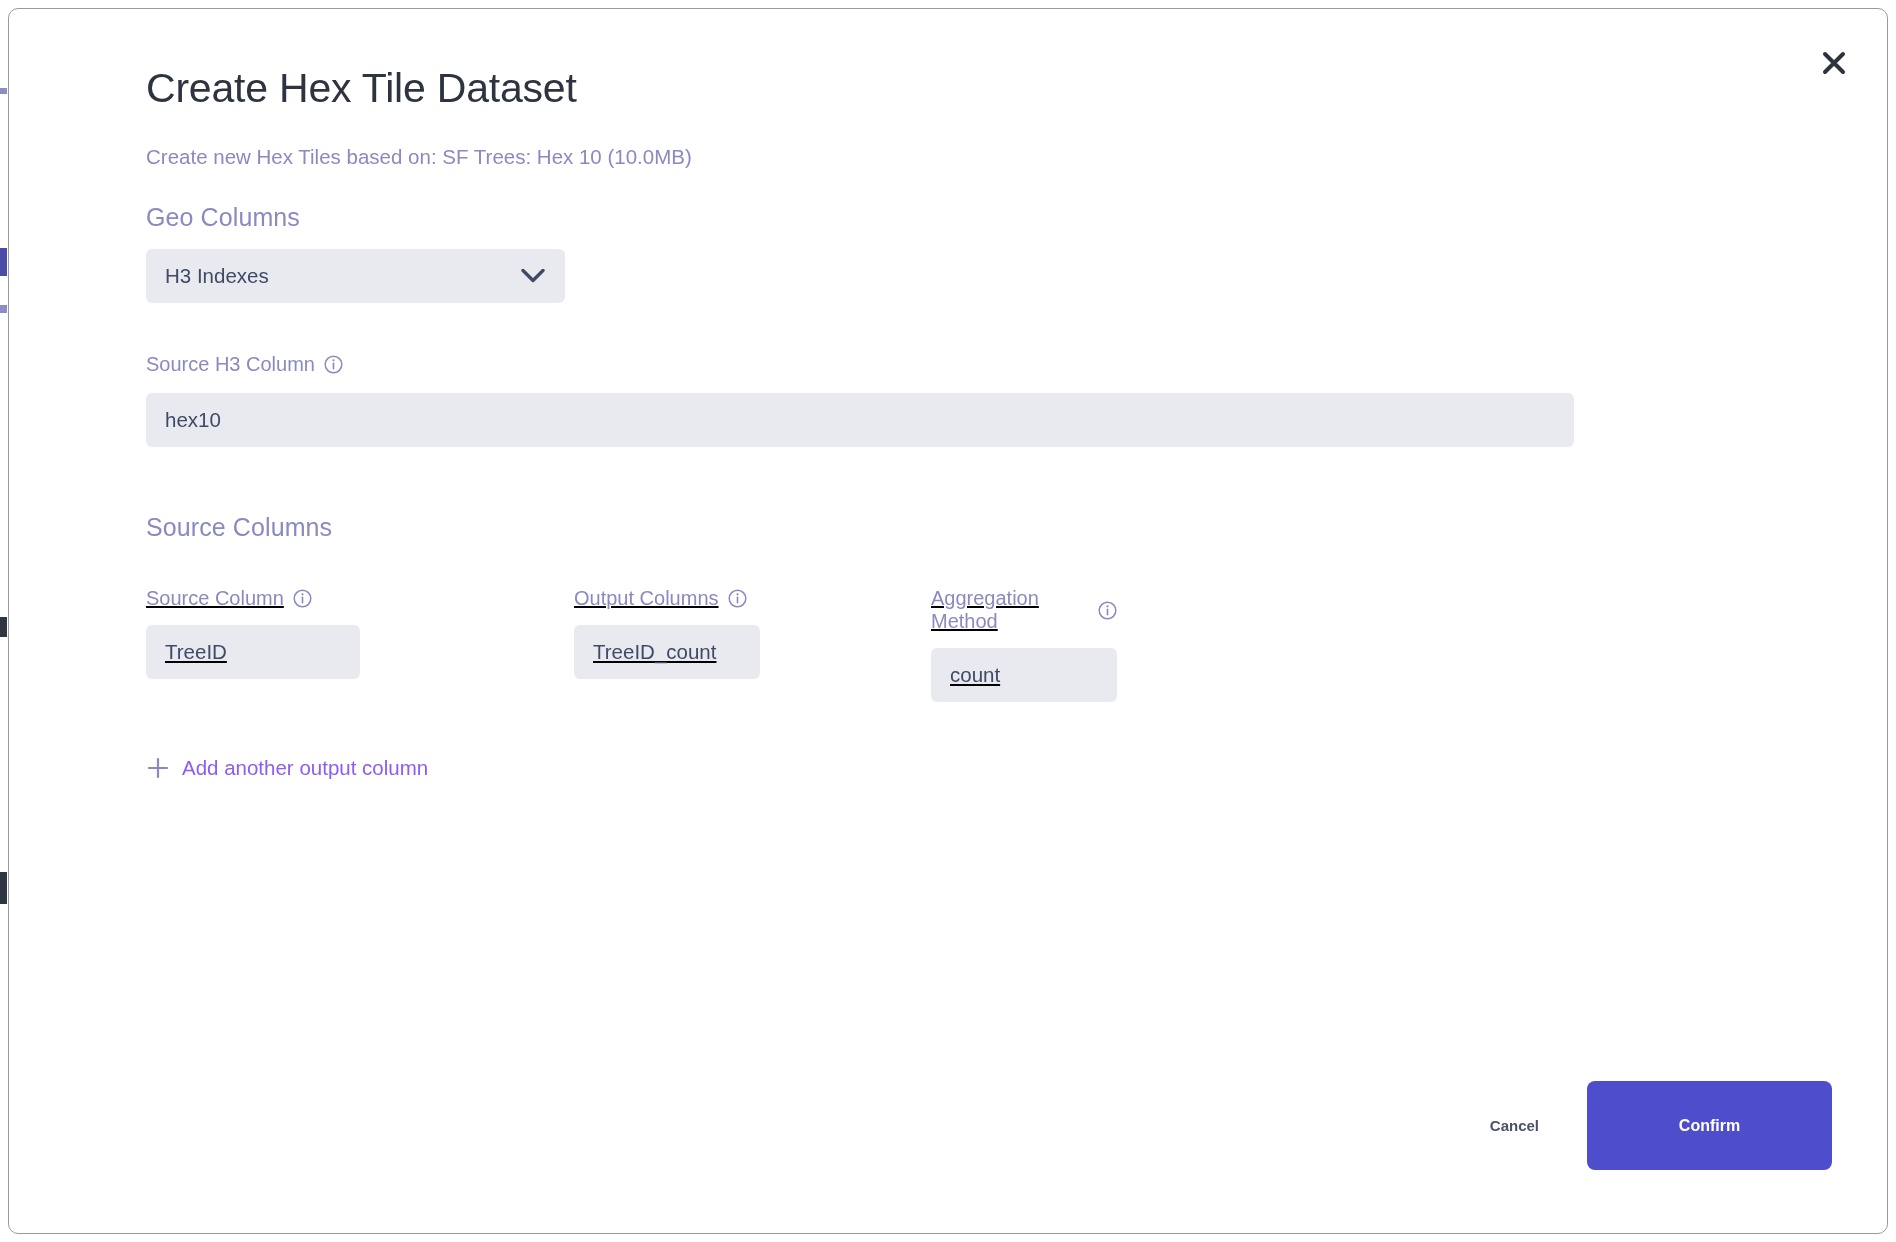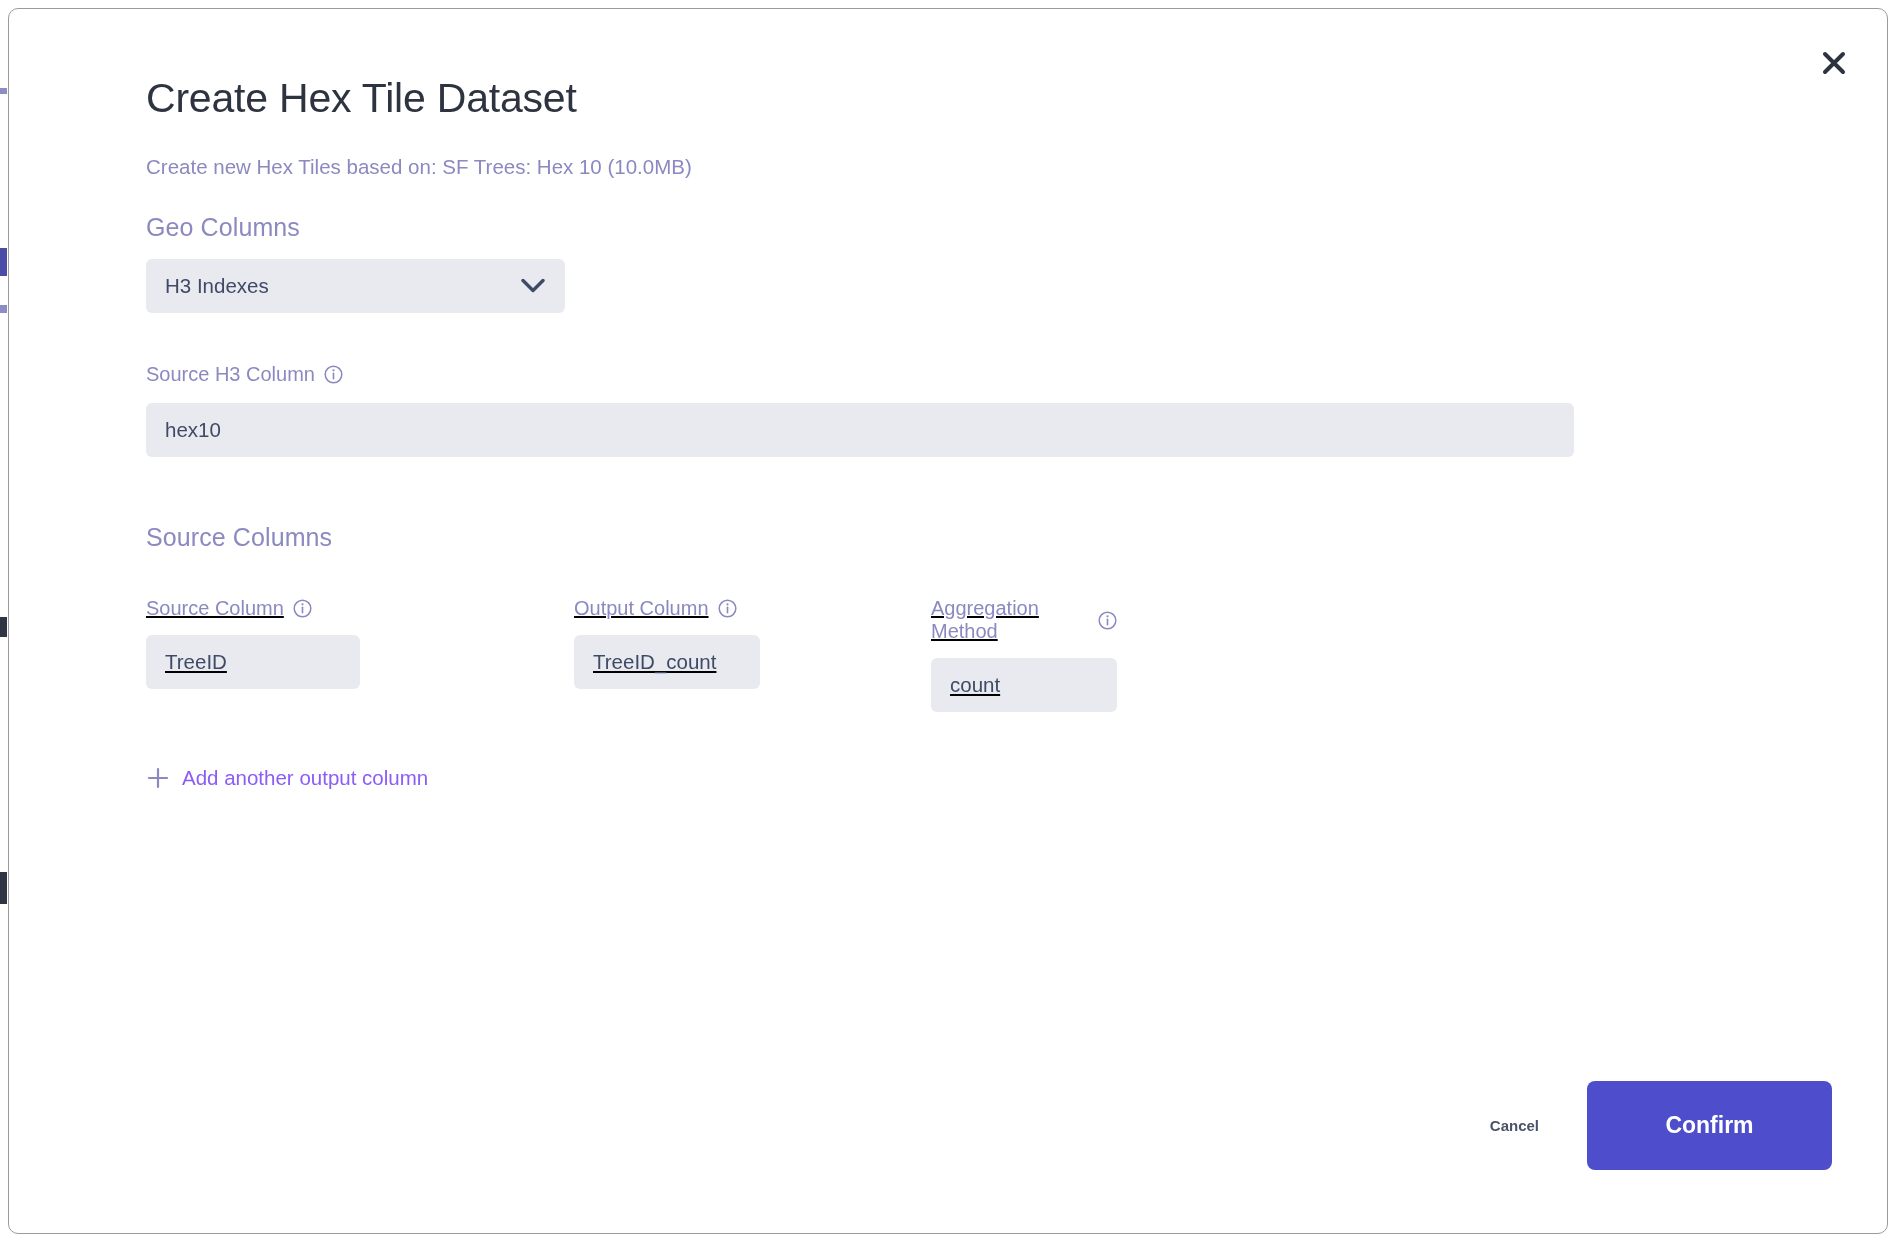--- a/index.html
+++ b/index.html
@@ -60,21 +60,21 @@
     cursor: pointer;
     background: none;
     border: none;
     padding: 0;
   }
   .close-btn svg { display: block; }
 
   .content {
     position: absolute;
     left: 137px;
-    top: 10px;
+    top: 0;
     right: 0;
   }
 
   .title {
     margin: 0;
     padding-top: 56px;
     font-size: 41px;
     font-weight: 400;
     color: #2d3440;
     letter-spacing: -0.2px;
@@ -206,21 +206,21 @@
     color: #4a5268;
     padding: 12px 28px;
     cursor: pointer;
     font-family: "Liberation Sans", sans-serif;
   }
   .btn-confirm {
     background: #4e4dcb;
     border: none;
     border-radius: 8px;
     color: #ffffff;
-    font-size: 23px;
+    font-size: 16px;
     font-weight: bold;
     width: 245px;
     height: 89px;
     cursor: pointer;
     font-family: "Liberation Sans", sans-serif;
   }
 </style>
 </head>
 <body>
 
@@ -289,21 +289,21 @@
                   <circle cx="9.5" cy="5.3" r="1.1" fill="#8a89c0"></circle>
                   <path d="M9.5 8.2 V13.8" stroke="#8a89c0" stroke-width="1.6" stroke-linecap="round"></path>
                 </svg>
               </span>
             </div>
             <div class="input-box">TreeID</div>
           </div>
 
           <div class="out-col c1">
             <div class="field-label">
-              <span>Output Column</span>
+              <span>Output Columns</span>
               <span class="info-icon">
                 <svg width="19" height="19" viewBox="0 0 19 19" aria-hidden="true">
                   <circle cx="9.5" cy="9.5" r="8.3" fill="none" stroke="#8a89c0" stroke-width="1.5"></circle>
                   <circle cx="9.5" cy="5.3" r="1.1" fill="#8a89c0"></circle>
                   <path d="M9.5 8.2 V13.8" stroke="#8a89c0" stroke-width="1.6" stroke-linecap="round"></path>
                 </svg>
               </span>
             </div>
             <div class="input-box">TreeID_count</div>
           </div>

